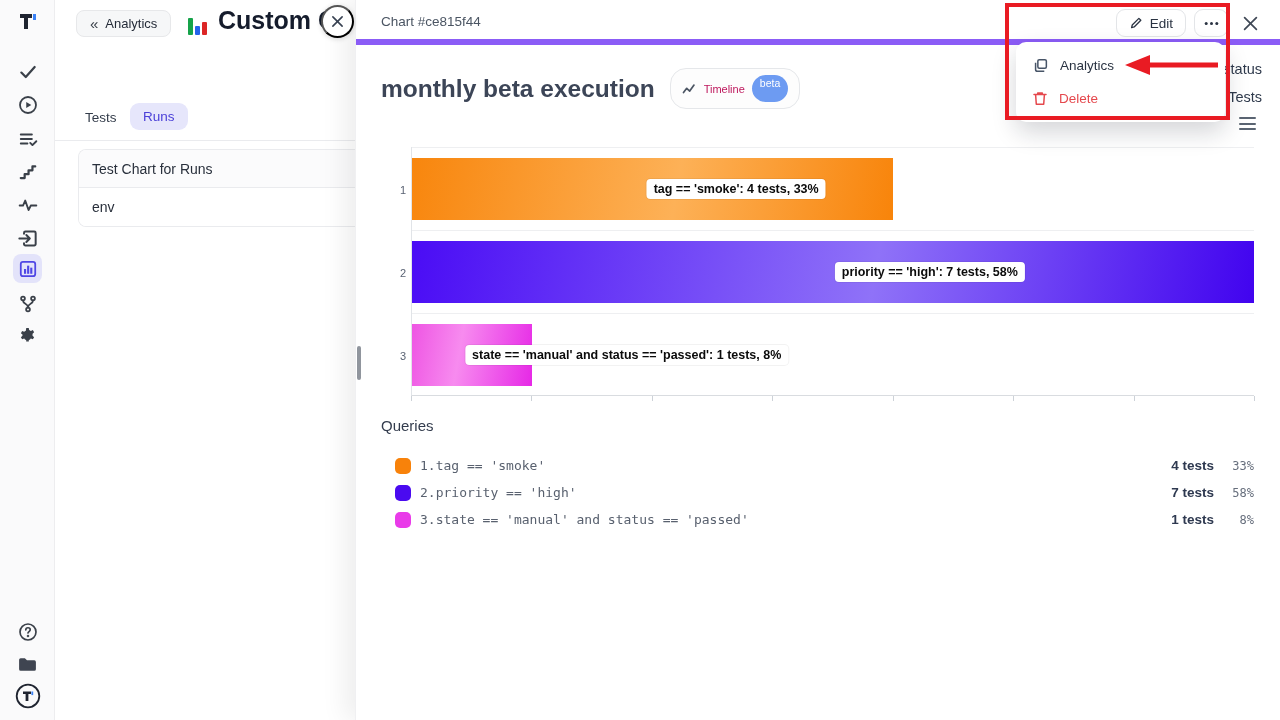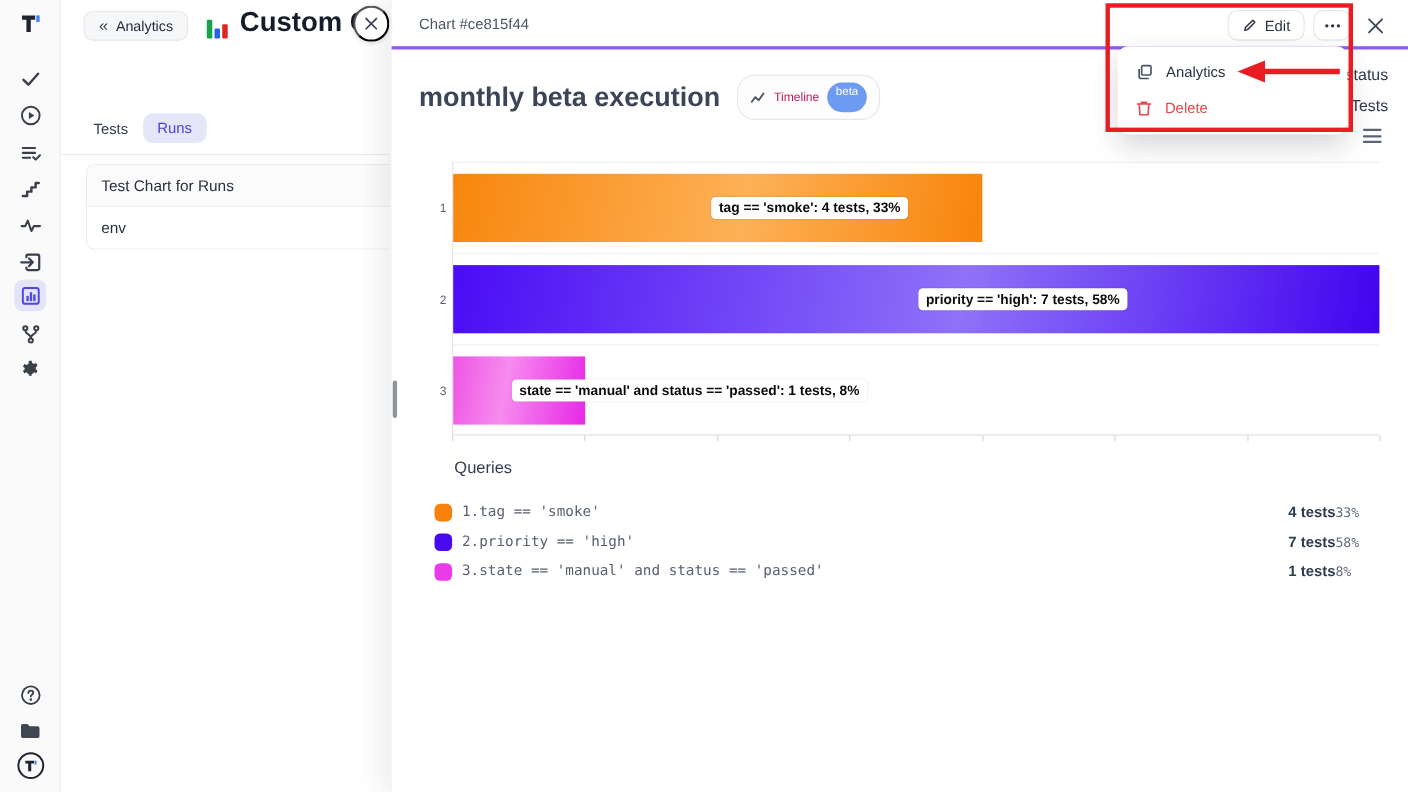--- a/index.html
+++ b/index.html
@@ -37,21 +37,21 @@
 
   
   .circle-close { position:absolute; left:321px; top:5px; width:33px; height:33px;
     border-radius:50%; background:#fff; box-shadow:0 1px 5px rgba(0,0,0,.16);
     display:flex; align-items:center; justify-content:center; z-index:12; color:#374151; }
 
   
   .drawer { position:absolute; left:355px; top:0; width:925px; height:720px; background:#fff;
     border-left:1px solid #F0F0F2; box-shadow:-10px 0 24px rgba(0,0,0,.07); z-index:8; }
   .drawer-header { position:absolute; left:0; top:0; width:100%; height:45px;
-    border-bottom:3px solid #8b5cf6; }
+    border-bottom:6px solid #8b5cf6; }
   .drawer-id { position:absolute; left:25px; top:14px; font-size:13.5px; color:#4B5563; }
   .btn { display:inline-flex; align-items:center; gap:7px; height:28px; padding:0 12px;
     background:#fff; border:1px solid #E3E5E8; border-radius:9px;
     font-size:13.5px; color:#2A3342; }
   .edit-btn { position:absolute; right:94px; top:9px; }
   .more-btn { position:absolute; right:52px; top:9px; width:34px; padding:0; justify-content:center; }
   .drawer-x { position:absolute; right:21px; top:14px; width:18px; height:18px;
     display:flex; align-items:center; justify-content:center; color:#3F4856; }
 
   .behind-line { position:absolute; right:18px; font-size:14.5px; color:#2F3A4C; z-index:6; }
@@ -77,29 +77,29 @@
   .bar-label { position:absolute; top:50%; transform:translate(-50%,-50%); white-space:nowrap;
     background:#fff; border-radius:4px; padding:3px 7px; font-size:12.5px; font-weight:700;
     color:#0B0B0B; box-shadow:0 0 0 1px rgba(0,0,0,.05); }
   .chart-row:nth-child(1) .bar-label { left:38.5%; }
   .chart-row:nth-child(2) .bar-label { left:61.5%; }
   .chart-row:nth-child(3) .bar-label { left:25.5%; }
   .axis-ticks { position:absolute; left:55px; top:396px; width:843px; height:6px; }
   .axis-ticks i { position:absolute; top:0; width:1px; height:5px; background:#CDD2D8; }
 
   .queries-heading { position:absolute; left:25px; top:417px; font-size:15px;
-    font-weight:500; color:#333C4D;margin-left:32px; }
+    font-weight:500; color:#333C4D; }
   .legend { position:absolute; left:39px; top:452px; width:859px; }
   .legend .lrow { display:flex; align-items:center; height:27px; }
   .swatch { width:16px; height:16px; border-radius:5px; margin-right:9px; flex:none; }
   .q-text { font-family:"DejaVu Sans Mono", monospace; font-size:13px; color:#59616F; }
   .lspacer { flex:1; }
   .l-tests { font-size:13.5px; font-weight:700; color:#2E3950; min-width:60px; text-align:right; }
   .l-pct { font-family:"DejaVu Sans Mono", monospace; font-size:12px; color:#666E7C;
-    min-width:40px; text-align:left; }
+    min-width:40px; text-align:right; }
 
   .scroll-thumb { position:absolute; left:1px; top:346px; width:4px; height:34px;
     background:#90959D; border-radius:2px; }
 
   
   .menu { position:absolute; left:1016px; top:42px; width:209px; background:#fff;
     border-radius:10px; box-shadow:0 10px 25px rgba(16,24,40,.18); padding:7px 0; z-index:40; }
   .menu-item { display:flex; align-items:center; gap:11px; padding:8px 16px;
     font-size:13.5px; color:#2A3342; }
   .menu-item.danger { color:#E5484D; }

